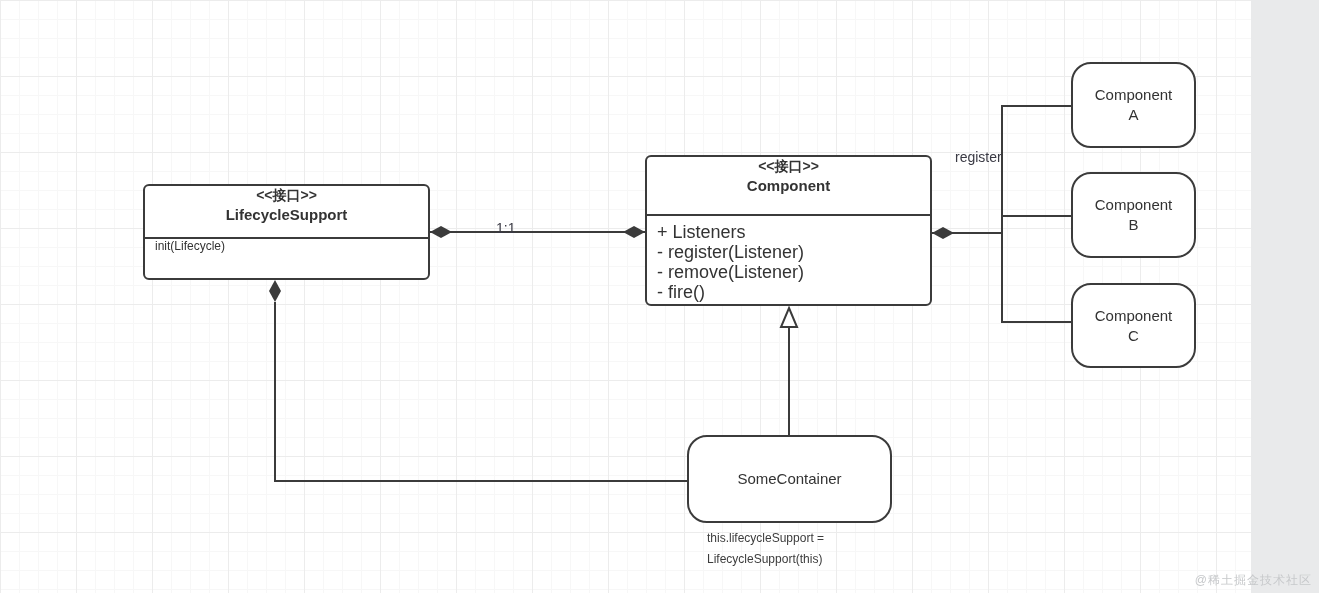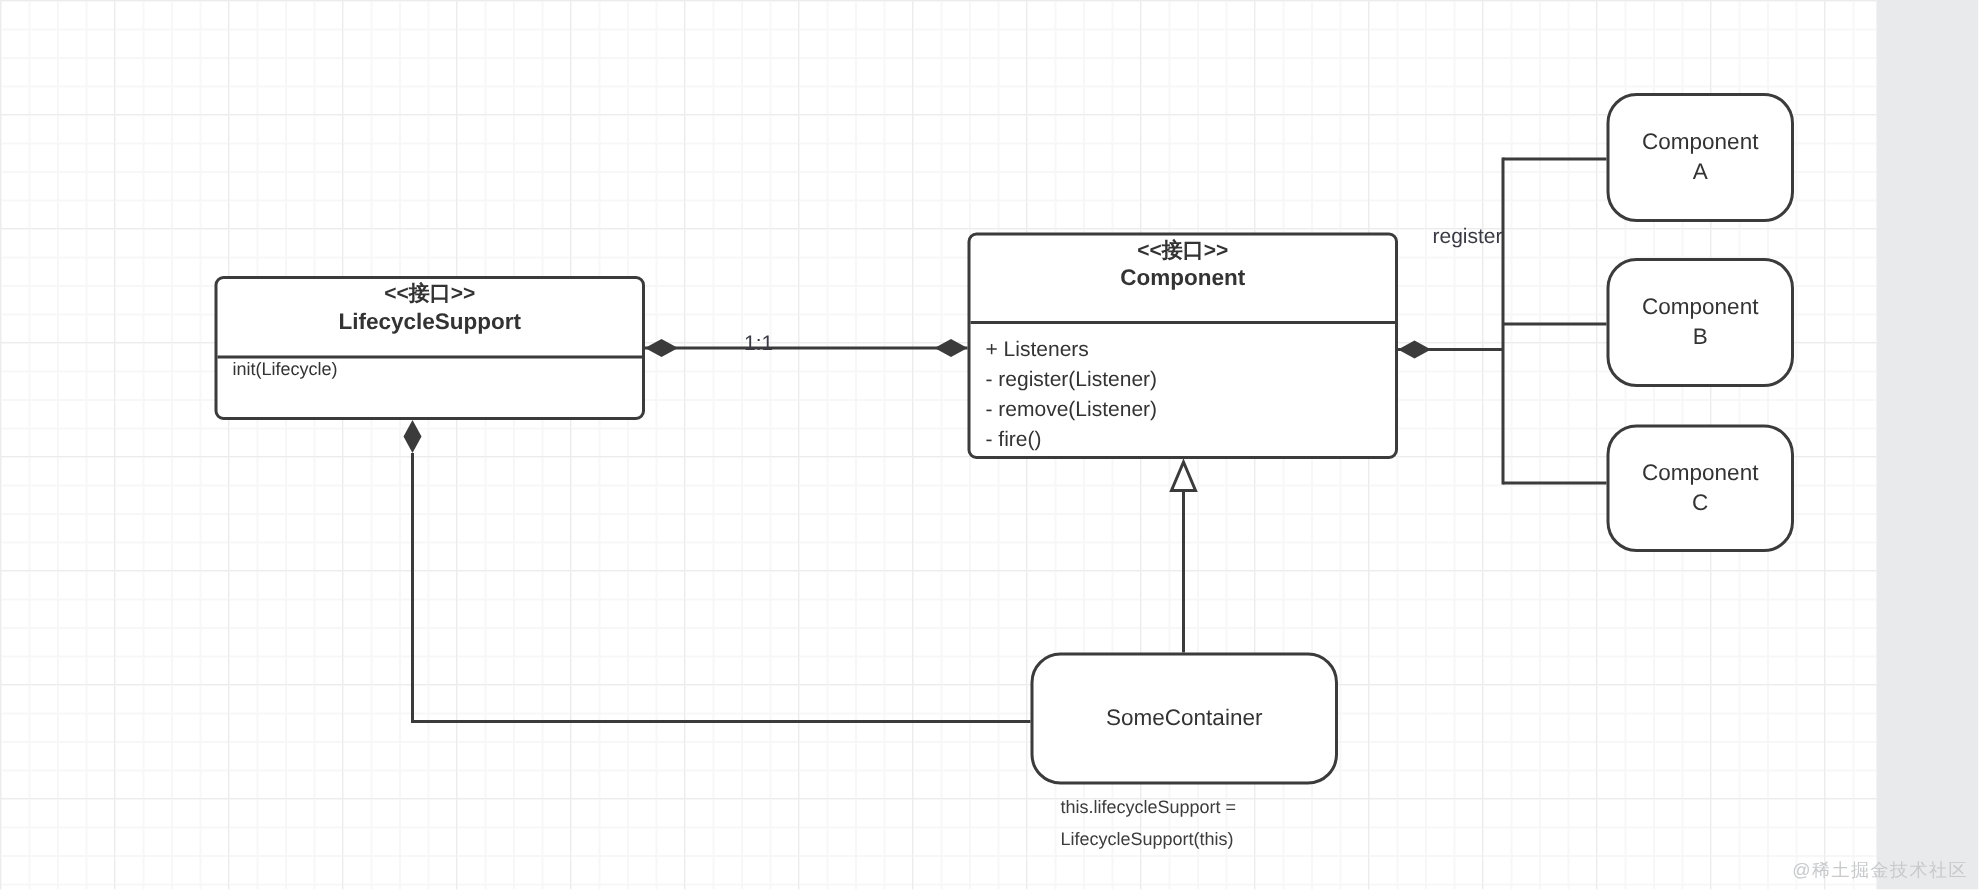--- a/index.html
+++ b/index.html
@@ -51,21 +51,21 @@
     border-bottom: 2px solid #3b3b3b;
     display: flex;
     flex-direction: column;
     align-items: center;
     font-weight: bold;
     line-height: 19px;
     font-size: 15px;
   }
   .class-header .stereotype { font-size: 14px; }
   .class-body {
-    font-size: 14px;
+    font-size: 18px;
     padding: 6px 10px 0 10px;
   }
   .class-body .member { line-height: 20px; white-space: nowrap; }
   .ls-body { display: flex; align-items: flex-start; padding: 0 10px; font-size: 12px; }
   .rounded-box {
     border-radius: 20px;
     display: flex;
     flex-direction: column;
     align-items: center;
     justify-content: center;

